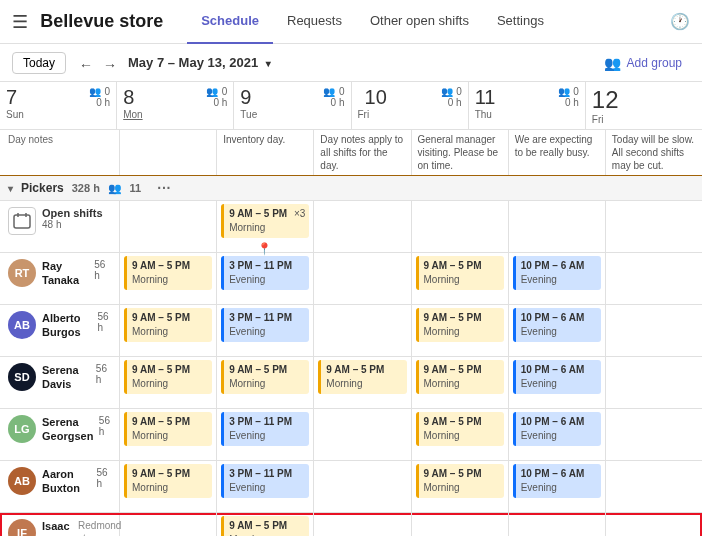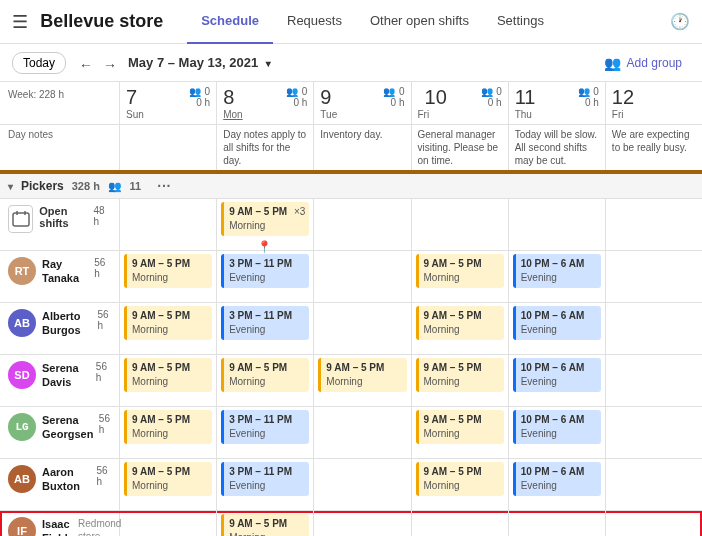--- a/index.html
+++ b/index.html
@@ -10,39 +10,39 @@
     .hamburger { font-size: 18px; margin-right: 12px; color: #444; cursor: pointer; }
     .app-title { font-size: 18px; font-weight: 600; margin-right: 24px; color: #1a1a1a; }
     .nav-tabs { display: flex; gap: 0; }
     .nav-tab { padding: 0 14px; height: 44px; display: flex; align-items: center; font-size: 13px; cursor: pointer; color: #444; border-bottom: 2px solid transparent; }
     .nav-tab.active { color: #5b5fc7; border-bottom: 2px solid #5b5fc7; font-weight: 600; text-align: center; }
     .nav-spacer { flex: 1; }
     .clock-icon { font-size: 16px; color: #444; cursor: pointer; }
 
     
     .sub-toolbar { display: flex; align-items: center; padding: 6px 12px; height: 38px; border-bottom: 1px solid #e0e0e0; }
-    .today-btn { border: 1px solid #ccc; border-radius: 10px; padding: 3px 10px; font-size: 12px; cursor: pointer; margin-right: 8px; background: #fff; }
+    .today-btn { border: 1px solid #ccc; border-radius: 4px; padding: 3px 10px; font-size: 12px; cursor: pointer; margin-right: 8px; background: #fff; }
     .nav-arrow { background: none; border: none; cursor: pointer; font-size: 14px; color: #444; padding: 2px 5px; }
     .date-range { font-size: 13px; font-weight: 600; margin: 0 6px; cursor: pointer; }
     .sub-spacer { flex: 1; }
     .add-group-btn { display: flex; align-items: center; gap: 5px; border: none; background: none; cursor: pointer; font-size: 12px; color: #5b5fc7; padding: 4px 8px; }
 
     
     .schedule-grid { display: flex; flex-direction: column; height: calc(536px - 44px - 38px); overflow-y: auto; }
 
     
     .header-row { display: flex; border-bottom: 1px solid #e0e0e0; background: #fff; position: sticky; top: 0; z-index: 10; }
     .row-label { width: 120px; min-width: 120px; padding: 6px 8px; font-size: 11px; color: #666; border-right: 1px solid #e0e0e0; }
     .day-col { flex: 1; border-right: 1px solid #e0e0e0; padding: 4px 6px; }
     .day-col:last-child { border-right: none; }
     .day-header { display: flex; justify-content: space-between; align-items: flex-start; }
     .day-meta { text-align: right; font-size: 10px; color: #666; }
 
     
-    .notes-row { display: flex; border-bottom: 4px solid #a16207; }
+    .notes-row { display: flex; border-bottom: 1px solid #a16207; }
     .notes-label { width: 120px; min-width: 120px; padding: 4px 8px; font-size: 10px; color: #666; border-right: 1px solid #e0e0e0; display: flex; align-items: flex-start; }
     .notes-cell { flex: 1; padding: 3px 6px; font-size: 10px; color: #555; border-right: 1px solid #e0e0e0; line-height: 1.3; }
     .notes-cell:last-child { border-right: none; }
 
     
     .group-header { display: flex; align-items: center; padding: 4px 8px; background: #f5f5f5; border-bottom: 1px solid #e0e0e0; font-size: 12px; font-weight: 600; gap: 8px; }
     .group-dots { font-size: 14px; color: #666; margin-left: 8px; cursor: pointer; }
 
     
     .person-row { display: flex; border-bottom: 1px solid #e0e0e0; min-height: 52px; }
@@ -60,21 +60,21 @@
     
     .shift-block { border-radius: 3px; padding: 3px 5px; font-size: 10px; line-height: 1.4; margin-bottom: 2px; position: relative; }
     .shift-morning { background: #fff3cd; border-left: 3px solid #f0a500; }
     .shift-evening { background: #cfe2ff; border-left: 3px solid #0d6efd; }
     .shift-time { font-weight: 600; font-size: 10px; }
     .shift-label { font-size: 10px; color: #555; }
     .shift-count { position: absolute; right: 4px; top: 3px; font-size: 10px; color: #555; }
     .shift-pin { font-size: 12px; color: #f0a500; display: flex; justify-content: center; margin-top: 2px; }
 
     
-    .open-shifts-info { display: flex; flex-direction: row; }
+    .open-shifts-info { display: flex; flex-direction: column; }
     .open-shifts-icon { width: 28px; height: 28px; border-radius: 4px; border: 1px solid #ccc; display: flex; align-items: center; justify-content: font-size: 12px; color: #666; justify-content: center; font-size: 14px; }
   </style>
 </head>
 <body>
 
 <div class="top-nav">
   <span class="hamburger">☰</span>
   <span class="app-title">Bellevue store</span>
   <nav class="nav-tabs">
     <div class="nav-tab active">Schedule</div>
@@ -97,23 +97,20 @@
   <div class="sub-spacer"></div>
   <button class="add-group-btn">
     <span style="font-size:14px;">👥</span>
     <span>Add group</span>
   </button>
 </div>
 
 <div class="schedule-grid">
 
   <div class="header-row">
-    <div class="row-label">
-      <span style="font-size:10px;color:#666;">Week: 228 h</span>
-    </div>
 
     <div class="day-col">
       <div class="day-header">
         <div>
           <div style="font-size:20px;font-weight:300;color:#333;">7</div>
           <div style="font-size:10px;color:#666;">Sun</div>
         </div>
         <div class="day-meta">
           <div style="font-size:10px;color:#666;">👥 <span>0</span></div>
           <div style="font-size:10px;color:#666;">0 h</div>
@@ -169,37 +166,37 @@
         <div class="day-meta">
           <div style="font-size:10px;color:#666;">👥 <span>0</span></div>
           <div style="font-size:10px;color:#666;">0 h</div>
         </div>
       </div>
     </div>
 
     <div class="day-col">
       <div class="day-header">
         <div>
-          <div style="font-size:20px;font-weight:300;color:#333;">12</div>
+          <div style="font-size:24px;font-weight:300;color:#333;">12</div>
           <div style="font-size:10px;color:#666;">Fri</div>
         </div>
       </div>
     </div>
   </div>
 
   <div class="notes-row">
     <div class="notes-label">
       <span style="font-size:10px;color:#666;">Day notes</span>
     </div>
     <div class="notes-cell"></div>
+    <div class="notes-cell">Inventory day.</div>
     <div class="notes-cell">Day notes apply to all shifts for the day.</div>
-    <div class="notes-cell">Inventory day.</div>
     <div class="notes-cell">General manager visiting. Please be on time.</div>
+    <div class="notes-cell">We are expecting to be really busy.</div>
     <div class="notes-cell">Today will be slow. All second shifts may be cut.</div>
-    <div class="notes-cell">We are expecting to be really busy.</div>
   </div>
 
   <div class="group-header">
     <span style="font-size:10px;color:#666;">▾</span>
     <span style="font-weight:600;">Pickers</span>
     <span style="font-size:11px;color:#666;">328 h</span>
     <span style="font-size:11px;color:#666;">👥</span>
     <span style="font-size:11px;color:#666;">11</span>
     <span class="group-dots">···</span>
   </div>
@@ -305,21 +302,21 @@
         <div class="shift-cell">
           <div class="shift-block shift-evening">
             <div class="shift-time">10 PM – 6 AM</div>
             <div class="shift-label">Evening</div>
           </div>
         </div>
         <div class="shift-cell"></div>
       </div>
       <div class="person-row">
         <div class="person-info">
-          <div class="avatar" style="background: #d946ef;">SD</div>
+          <div class="avatar" style="background: #0f172a;">SD</div>
           <div class="person-details">
             <div class="person-name">Serena Davis</div>
             <div class="person-hours">56 h</div>
           </div>
         </div>
         <div class="shift-cell">
           <div class="shift-block shift-morning">
             <div class="shift-time">9 AM – 5 PM</div>
             <div class="shift-label">Morning</div>
           </div>
@@ -345,21 +342,21 @@
         <div class="shift-cell">
           <div class="shift-block shift-evening">
             <div class="shift-time">10 PM – 6 AM</div>
             <div class="shift-label">Evening</div>
           </div>
         </div>
         <div class="shift-cell"></div>
       </div>
       <div class="person-row">
         <div class="person-info">
-          <div class="avatar" style="background: rgb(124, 185, 124); font-family: Liberation Mono, monospace;">LG</div>
+          <div class="avatar" style="background: rgb(124, 185, 124);">LG</div>
           <div class="person-details">
             <div class="person-name">Serena Georgsen</div>
             <div class="person-hours">56 h</div>
           </div>
         </div>
         <div class="shift-cell">
           <div class="shift-block shift-morning">
             <div class="shift-time">9 AM – 5 PM</div>
             <div class="shift-label">Morning</div>
           </div>

